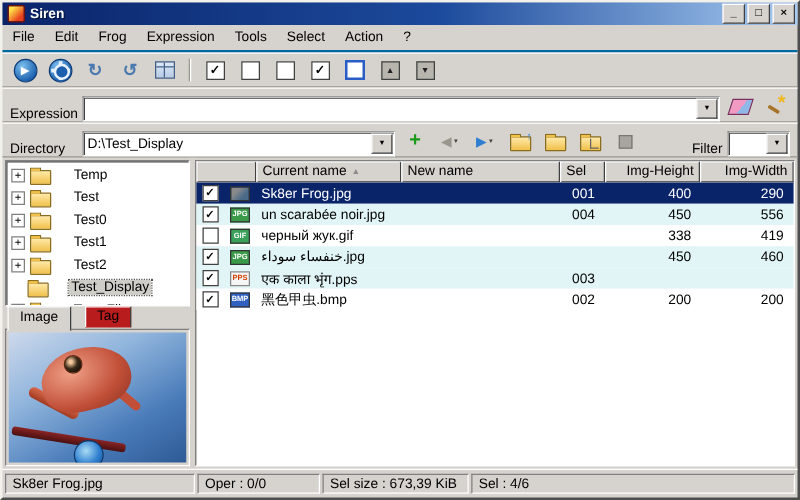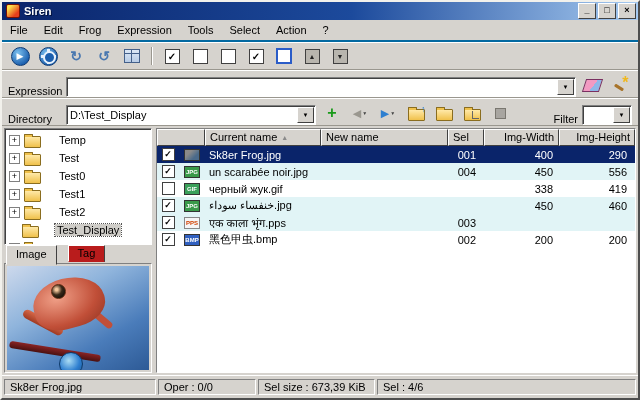--- a/index.html
+++ b/index.html
@@ -306,22 +306,22 @@
 
     <div class="listpane">
       <div class="lheader">
         <span class="hcell h-blank"></span>
         <span class="hcell h-current">
             <span>Current name</span>
             <span class="sort-ic">▲</span>
           </span>
         <span class="hcell h-new">New name</span>
         <span class="hcell h-sel">Sel</span>
+        <span class="hcell h-h">Img-Height</span>
         <span class="hcell h-w">Img-Width</span>
-        <span class="hcell h-h">Img-Height</span>
       </div>
       <div class="lbody">
 
         <div class="lrow selected">
           <span class="c-cb">
               <span class="cb">
                 <span>✓</span>
               </span>
             </span>
           <span class="c-icon">

